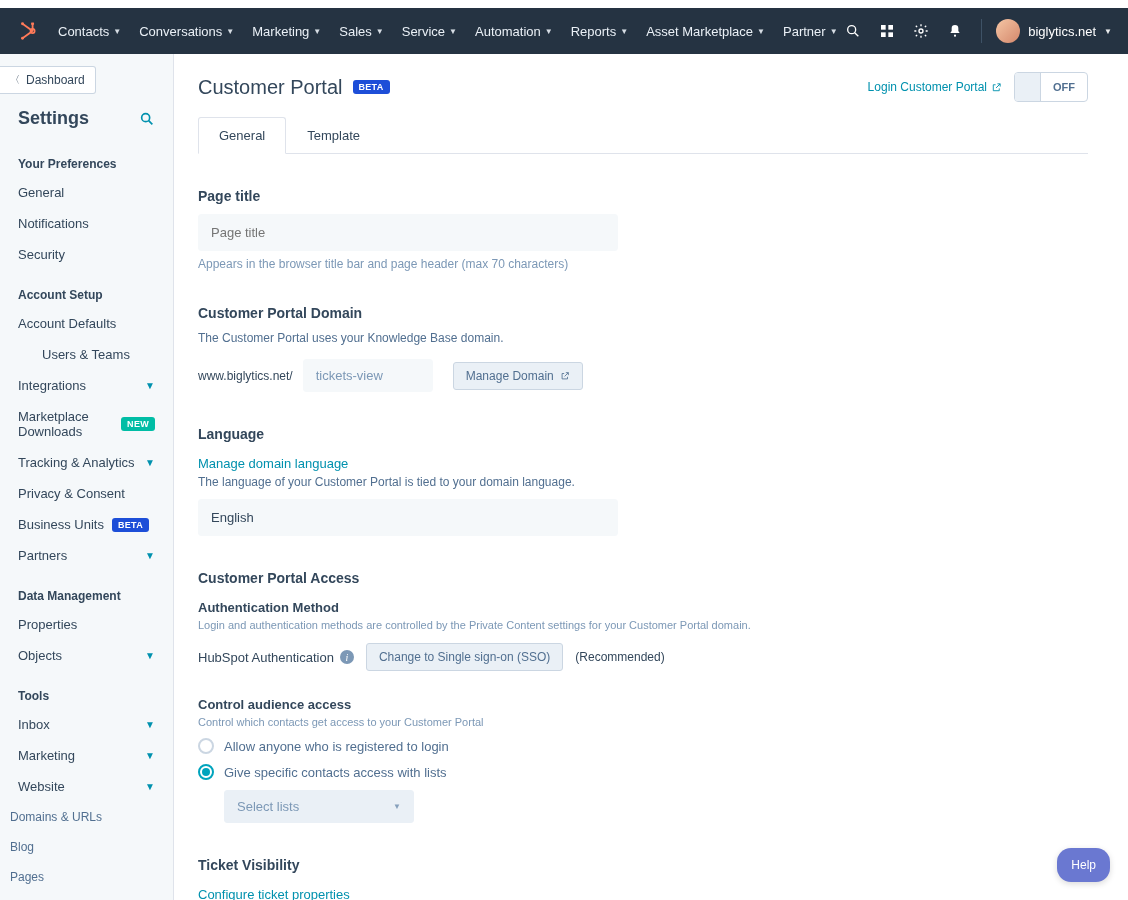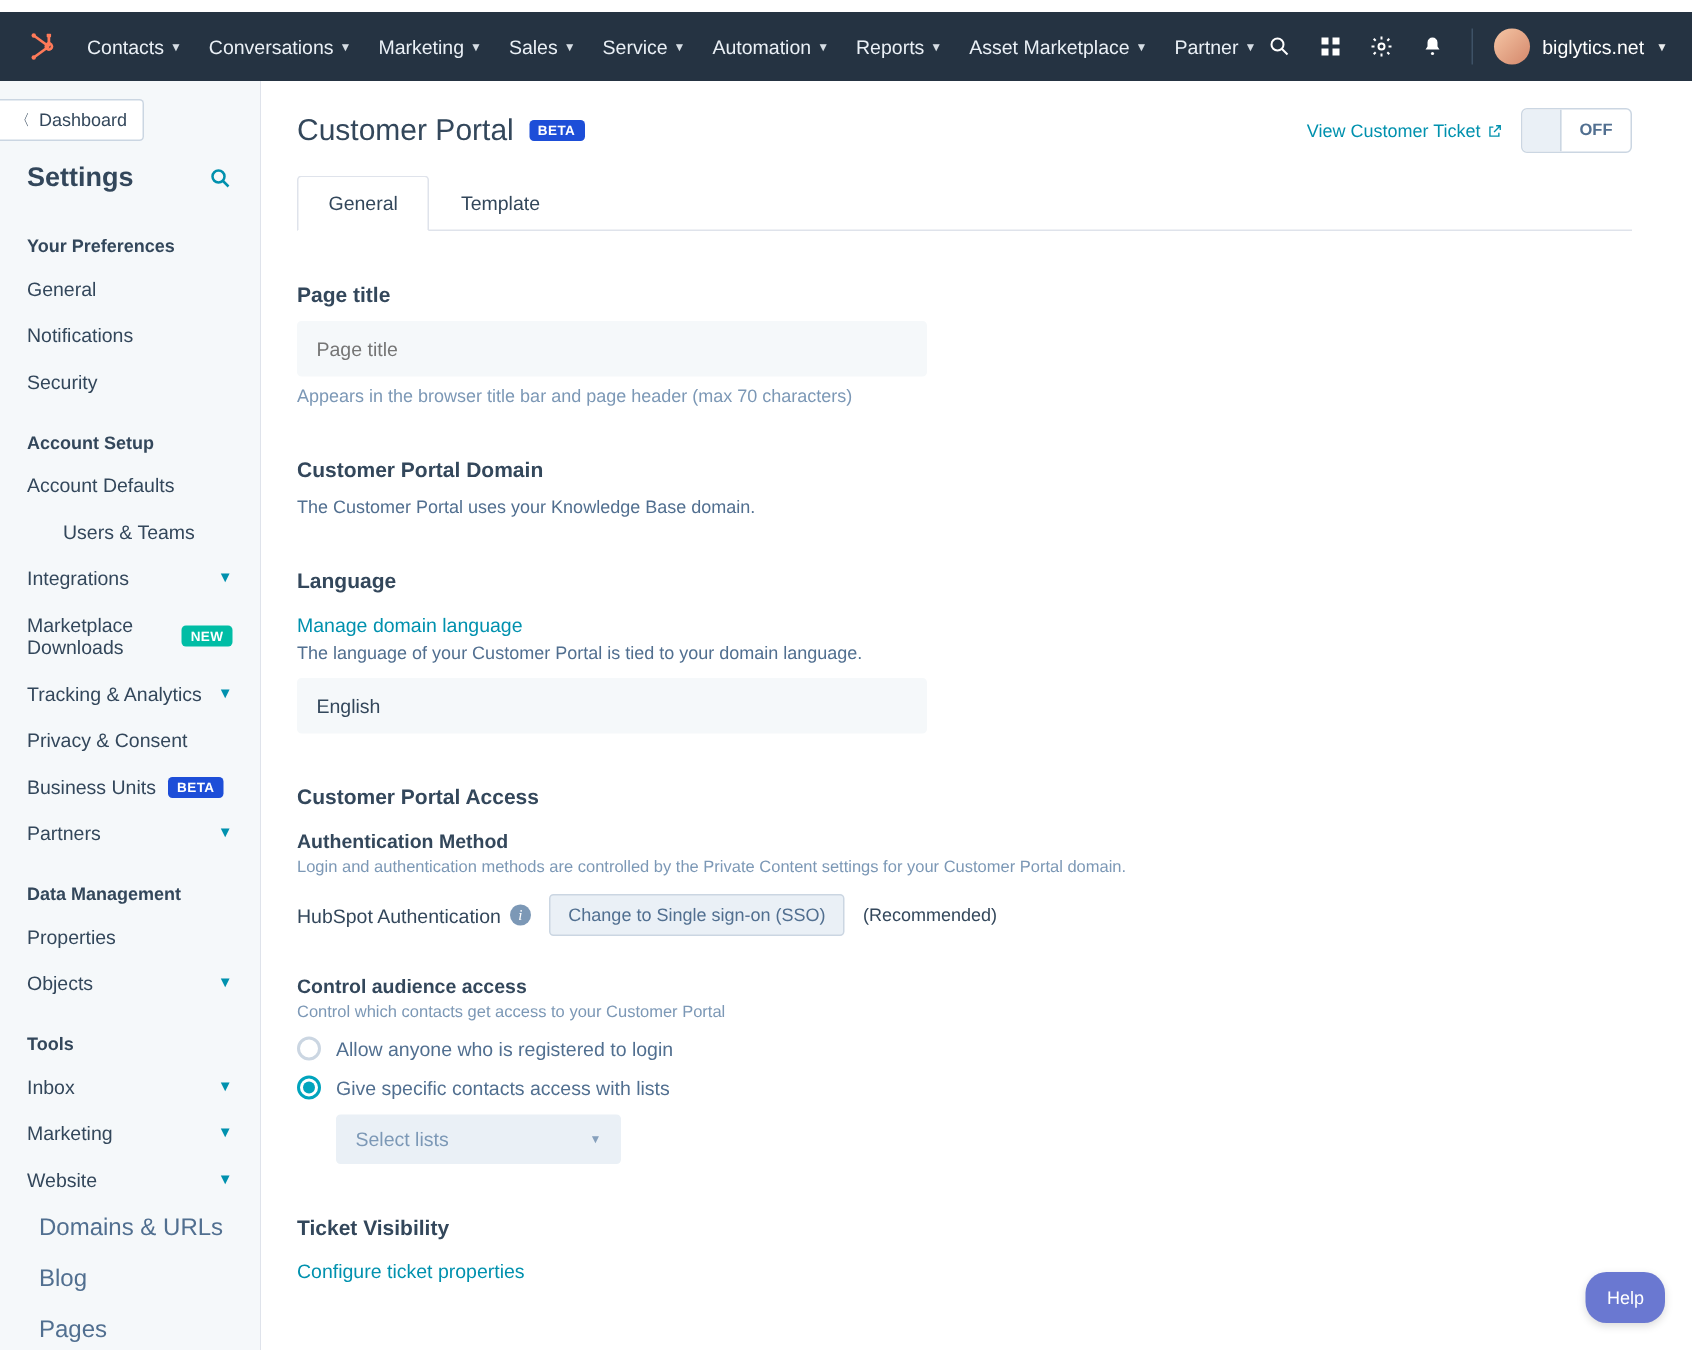--- a/index.html
+++ b/index.html
@@ -15,21 +15,21 @@
 .chevron { font-size: 8px; opacity: 0.9; }
 
 .layout { display: flex; height: calc(100vh - 54px); }
 .sidebar { width: 174px; background: #f5f8fa; border-right: 1px solid #dfe3eb; overflow-y: auto; padding-bottom: 40px; }
 .dash-pill { background: #fff; border: 1px solid #cbd6e2; border-radius: 3px; padding: 6px 10px; font-size: 12px; color: #33475b; cursor: pointer; display: inline-flex; align-items: center; gap: 6px; margin: 12px 0 0 0; border-left: none; border-top-left-radius: 0; border-bottom-left-radius: 0; }
 .settings-head { display: flex; align-items: center; justify-content: space-between; padding: 14px 18px 10px; }
 .settings-head h2 { font-size: 18px; font-weight: 600; color: #33475b; }
 .search-ic { color: #0091ae; cursor: pointer; }
 .sect-title { font-size: 12px; font-weight: 600; color: #33475b; padding: 18px 18px 6px; }
 .s-item { padding: 8px 18px; font-size: 13px; color: #33475b; cursor: pointer; display: flex; align-items: center; justify-content: space-between; }
-.s-item.indent { padding-left: 26px; font-size: 16px; color: #516f90; }
+.s-item.indent { padding-left: 10px; font-size: 12px; color: #516f90; }
 .s-item .exp { color: #0091ae; font-size: 10px; }
 .badge { font-size: 9px; font-weight: 700; padding: 2px 6px; border-radius: 3px; letter-spacing: 0.3px; }
 .badge.new { background: #00bda5; color: #fff; }
 .badge.beta { background: #1d4ed8; color: #fff; }
 
 .main { flex: 1; padding: 18px 40px 60px 24px; overflow-y: auto; }
 .page-header { display: flex; align-items: center; justify-content: space-between; margin-bottom: 14px; }
 .page-title-wrap { display: flex; align-items: center; gap: 10px; }
 .page-title-wrap h1 { font-size: 20px; font-weight: 500; color: #33475b; text-align: center; }
 .hdr-right { display: flex; align-items: center; gap: 12px; }
@@ -287,21 +287,21 @@
   </div>
 
   <div class="main">
     <div class="page-header">
       <div class="page-title-wrap">
         <h1>Customer Portal</h1>
         <span class="badge beta">BETA</span>
       </div>
       <div class="hdr-right">
         <span class="link">
-          <span>View Customer Ticket</span>
+          <span>Login Customer Portal</span>
           <svg width="11" height="11" viewBox="0 0 24 24" fill="none" stroke="#0091ae" stroke-width="2">
               <path d="M14 4h6v6M20 4l-9 9"></path>
               <path d="M18 14v5H5V6h5"></path>
             </svg>
         </span>
         <div class="toggle">
           <div class="knob"></div>
           <div class="label">OFF</div>
         </div>
       </div>
@@ -314,20 +314,31 @@
 
     <div class="section">
       <div class="sec-h">Page title</div>
       <input class="input-like placeholder" placeholder="Page title" style="">
       <div class="help">Appears in the browser title bar and page header (max 70 characters)</div>
     </div>
 
     <div class="section">
       <div class="sec-h">Customer Portal Domain</div>
       <div class="desc">The Customer Portal uses your Knowledge Base domain.</div>
+      <div class="domain-row">
+        <span class="domain-prefix">www.biglytics.net/</span>
+        <input class="slug-input" value="tickets-view" style="">
+        <button class="btn-secondary" style="margin-left:10px">
+          <span>Manage Domain</span>
+          <svg width="10" height="10" viewBox="0 0 24 24" fill="none" stroke="#516f90" stroke-width="2">
+              <path d="M14 4h6v6M20 4l-9 9"></path>
+              <path d="M18 14v5H5V6h5"></path>
+            </svg>
+        </button>
+      </div>
     </div>
 
     <div class="section">
       <div class="sec-h">Language</div>
       <a class="link-teal" style="margin-top:4px">Manage domain language</a>
       <div class="desc">The language of your Customer Portal is tied to your domain language.</div>
       <div class="input-like" style="margin-top:10px">English</div>
     </div>
 
     <div class="section">

